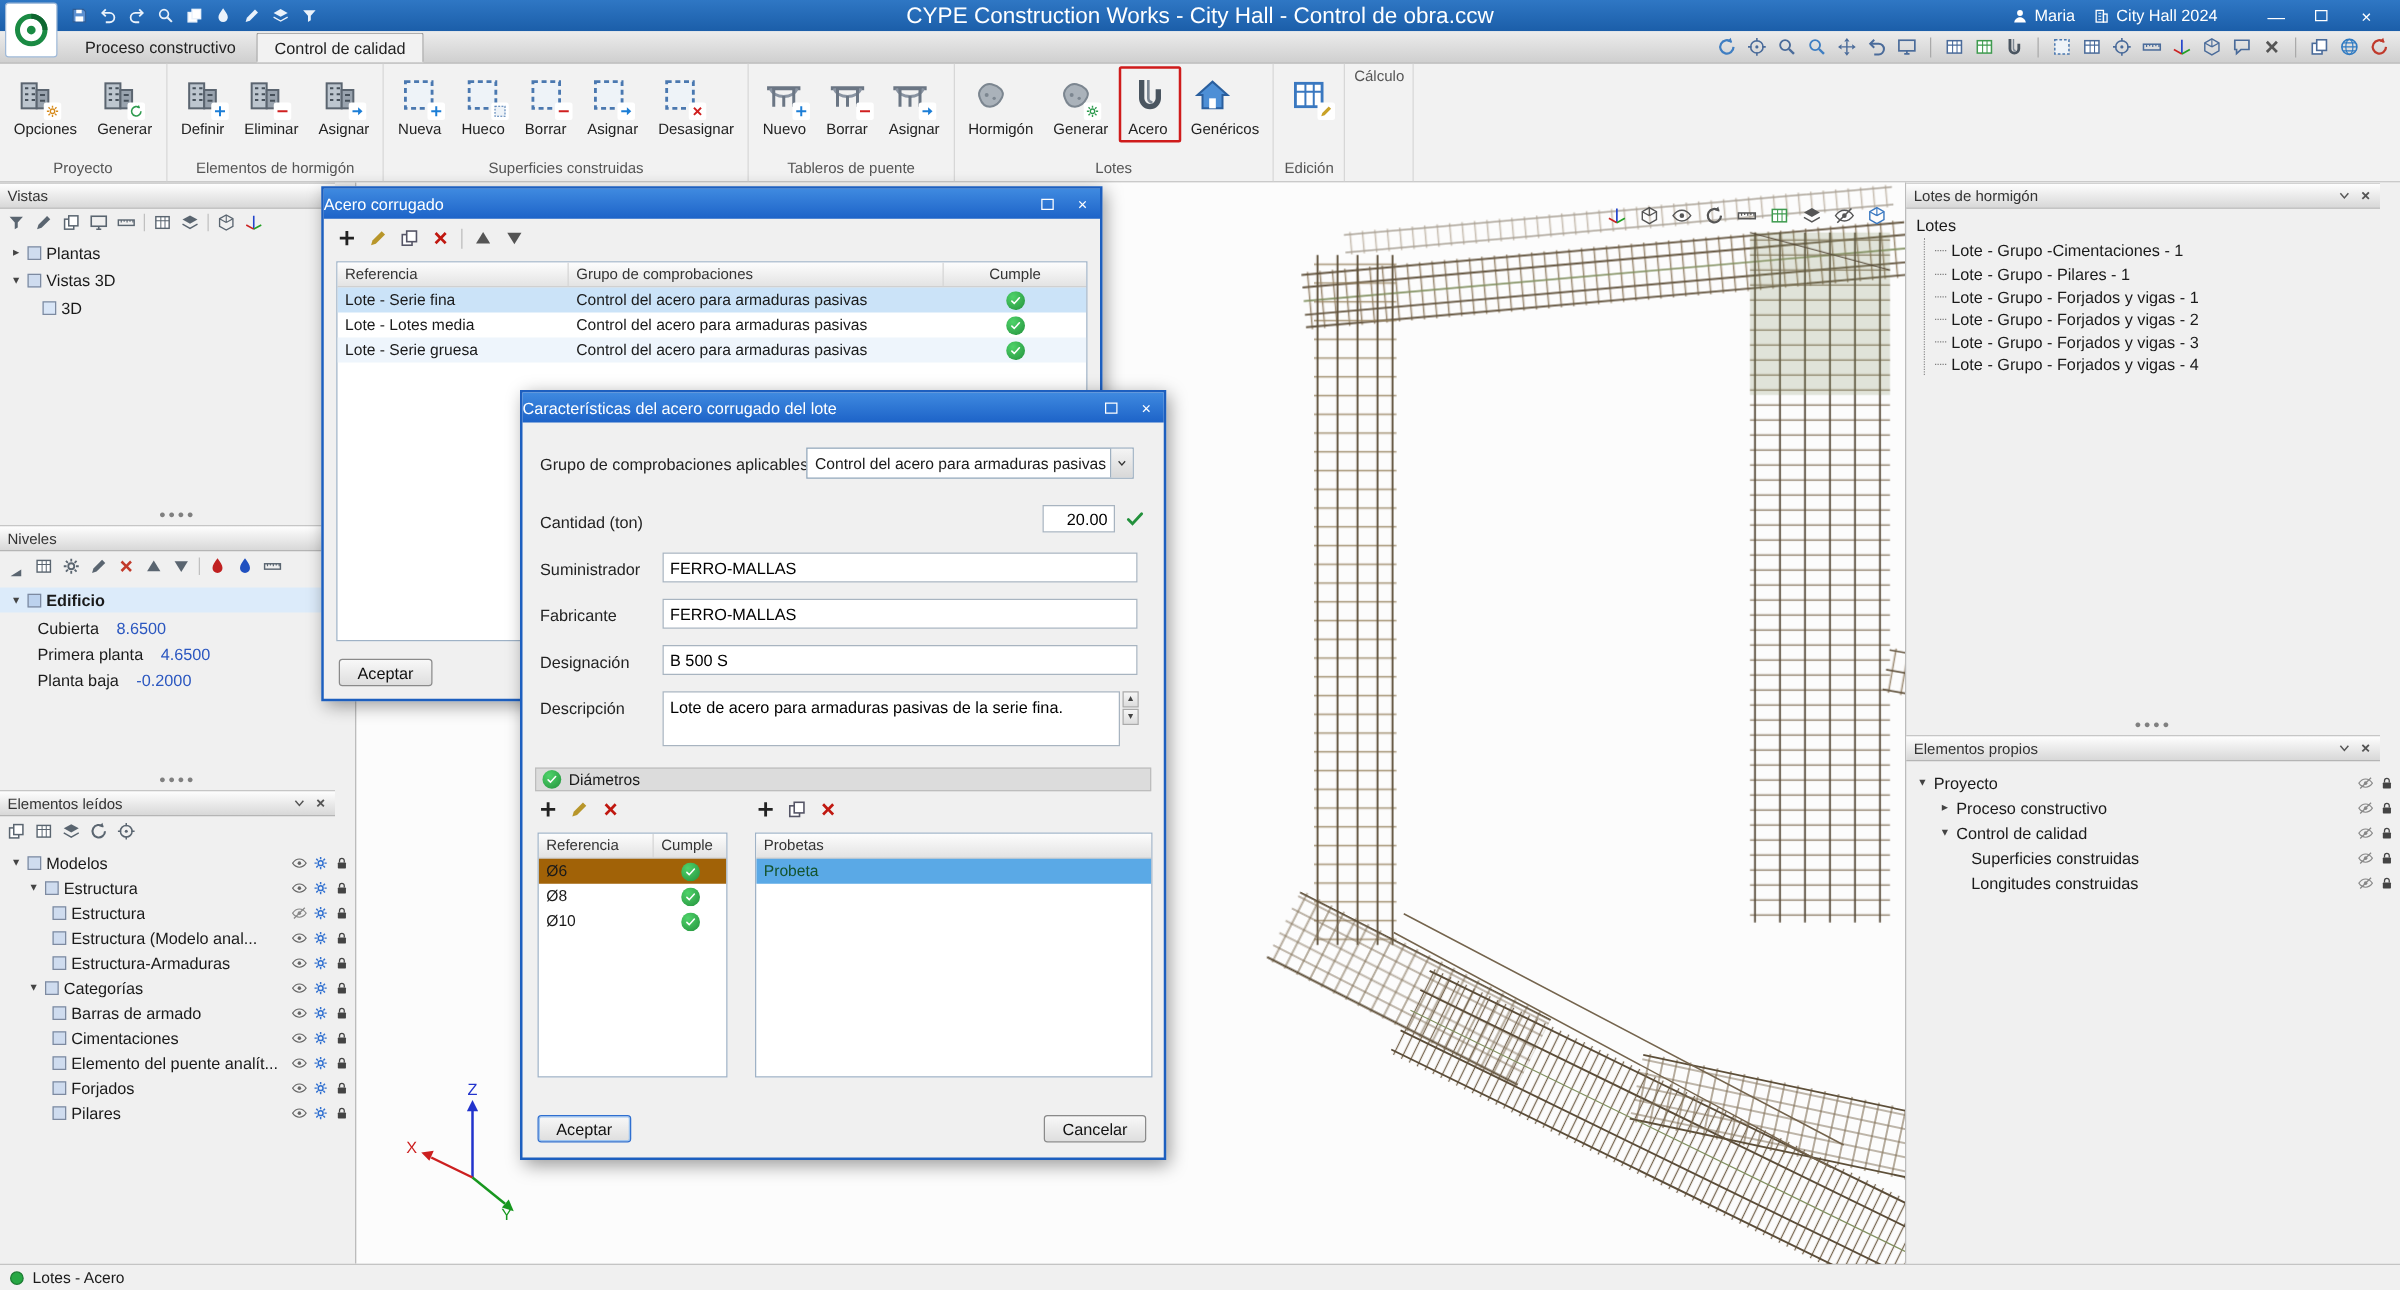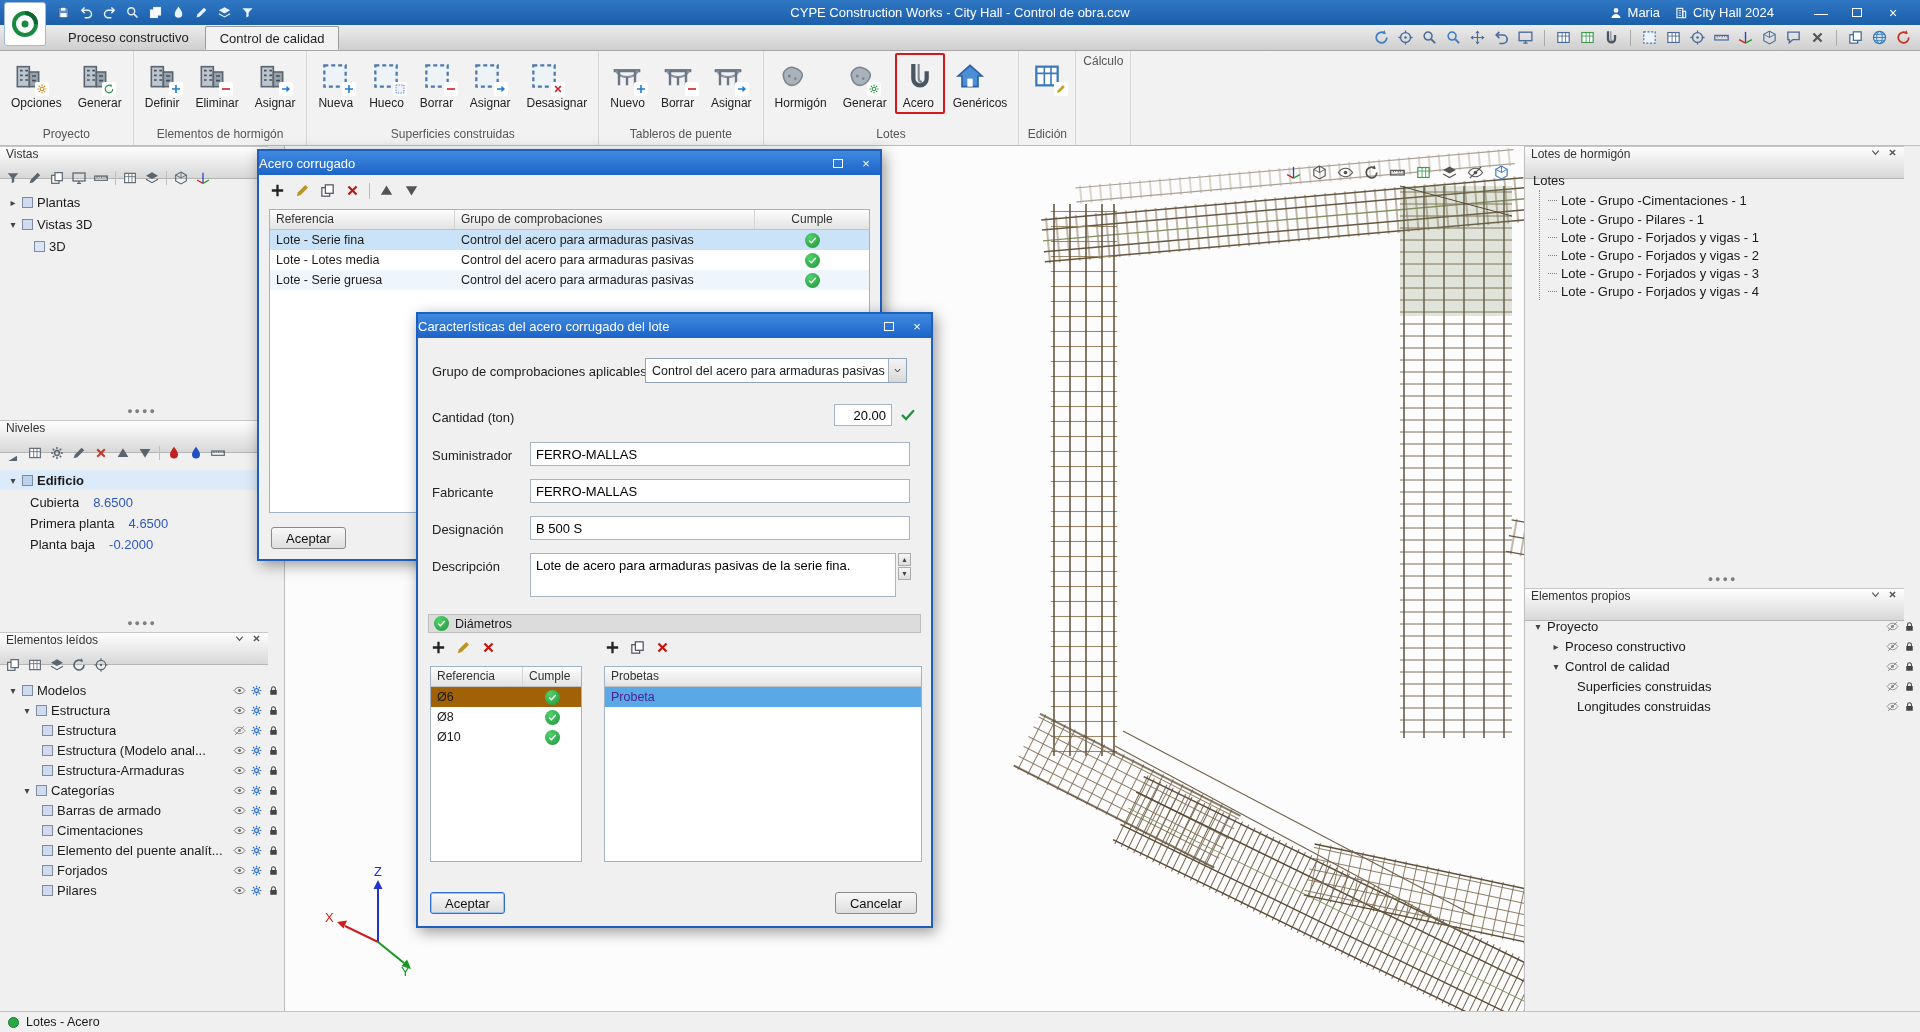--- a/index.html
+++ b/index.html
@@ -4,21 +4,21 @@
 <style>
   *{margin:0;padding:0;box-sizing:border-box}
   html,body{width:1920px;height:1032px;overflow:hidden}
   body{position:relative;font-family:"Liberation Sans",sans-serif;font-size:13px;color:#1a1a1a;background:#f0f0f0}
   svg.ic{display:inline-block;vertical-align:middle;flex:none}
 
   
   #titlebar{position:absolute;left:0;top:0;width:1920px;height:25px;background:linear-gradient(#2f77c4,#1b5ea9);color:#fff;display:flex;align-items:center}
   #qat{display:flex;align-items:center;gap:8px;margin-left:56px}
   #qat svg{width:15px;height:15px;color:#eaf2fb}
-  #win-title{position:absolute;left:0;right:0;text-align:center;font-size:13px;pointer-events:none}
+  #win-title{position:absolute;left:0;right:0;text-align:center;font-size:18px;pointer-events:none}
   #tb-right{margin-left:auto;display:flex;align-items:center;gap:14px;padding-right:10px;z-index:2}
   #tb-right .tbitem{display:flex;align-items:center;gap:5px;font-size:13px}
   #tb-right svg{width:14px;height:14px;color:#fff}
   .winctl{display:flex;gap:2px;margin-left:16px}
   .winctl .wbtn{width:34px;height:22px;display:flex;align-items:center;justify-content:center;font-size:14px;color:#fff}
   .maxbox{width:10px;height:9px;border:1.5px solid #fff}
 
   
   #logo{position:absolute;left:4px;top:2px;width:42px;height:44px;background:#fff;border:1px solid #9fb9d8;border-radius:3px;display:flex;align-items:center;justify-content:center;z-index:5}
 
@@ -42,21 +42,21 @@
   .rlabel{font-size:12px;color:#222;margin-top:3px;white-space:nowrap}
   .gname{text-align:center;font-size:12px;color:#555;padding:1px 4px 4px;white-space:nowrap}
   .rspacer{flex:1;border-right:none}
   .redcirc{width:30px;height:30px;border-radius:50%;background:radial-gradient(circle at 35% 30%,#ef5a4a,#c01810);display:flex;align-items:center;justify-content:center}
   .redcirc svg{width:16px;height:16px;color:#fff}
 
   
   .panel{position:absolute;top:146px;bottom:21px;background:#f0f0f0}
   #leftpanel{left:0;width:285px;border-right:1px solid #bcbcbc}
   #rightpanel{right:0;width:396px;border-left:1px solid #bcbcbc}
-  .phead{position:absolute;left:0;right:16px;height:33px;background:linear-gradient(#fefefe,#d8d8d8);border-top:1px solid #c6c6c6;border-bottom:1px solid #b5b5b5;font-size:12px;color:#333;display:flex;padding:0 6px;gap:6px}
+  .phead{position:absolute;left:0;right:16px;height:21px;background:linear-gradient(#fefefe,#d8d8d8);border-top:1px solid #c6c6c6;border-bottom:1px solid #b5b5b5;font-size:12px;color:#333;display:flex;align-items:center;padding:0 6px;gap:6px}
   .phead .sp{flex:1}
   .phead svg{width:11px;height:11px;color:#555}
   .ptools{position:absolute;left:0;right:0;display:flex;align-items:center;gap:6px;padding:0 5px;height:22px}
   .ptools svg{width:16px;height:16px;color:#5a6570}
   .ptools .sep{width:1px;height:14px;background:#c0c0c0}
   .trow{position:absolute;left:0;right:0;height:20px;display:flex;align-items:center;gap:4px;font-size:13px;padding:0 4px 0 8px}
   .trow .chev{width:10px;font-size:10px;color:#444;text-align:center;flex:none}
   .trow .lbl{white-space:nowrap;overflow:hidden;text-overflow:ellipsis}
   .trow .sp{flex:1}
   .trow svg.mini{width:13px;height:13px;flex:none}
@@ -85,21 +85,21 @@
   .dtools svg{width:17px;height:17px}
   .dtools .sep{width:1px;height:16px;background:#bbb}
   .gridtbl{position:absolute;background:#fff;border:1px solid #9fb2c6;overflow:hidden}
   .ghead{display:flex;height:20px;background:linear-gradient(#fdfdfd,#e3e3e3);border-bottom:1px solid #c2c2c2;font-size:12px;color:#333}
   .ghead>div{padding:2px 6px;border-right:1px solid #d5d5d5;white-space:nowrap}
   .grow{display:flex;height:20px;font-size:12.5px;align-items:center}
   .grow>div{padding:0 6px;white-space:nowrap;overflow:hidden}
   .rowsel{background:#cbe3f8}
   .rowalt{background:#eef5fc}
   .rowgray{background:#a16207}
-  .rowblue{background:#5aa9e6;color:#4c1d95}
+  .rowblue{background:#5aa9e6;color:#14532d}
   .chk{width:15px;height:15px;border-radius:50%;background:radial-gradient(circle at 35% 30%,#4fd36a,#23913c);display:inline-flex;align-items:center;justify-content:center;flex:none}
   .chk svg{width:9px;height:9px;color:#fff}
   .btn{display:inline-flex;align-items:center;justify-content:center;background:linear-gradient(#f8f8f8,#dedede);border:1px solid #8a8a8a;border-radius:3px;font-size:13px;padding:0 14px;height:22px;color:#111}
   .btn.def{border:1px solid #2f6fd0;box-shadow:0 0 0 1px #9cc3ef inset}
   .fld{position:absolute;font-size:13px}
   .fld label{color:#222}
   .tin{border:1px solid #a8b4c0;background:#fff;height:24px;font-size:13px;padding:0 5px;font-family:"Liberation Sans",sans-serif}
   .combo{position:absolute;border:1px solid #8fa4b8;background:#fff;height:25px;display:flex;align-items:center;font-size:12.5px}
   .combo .cv{flex:1;padding:0 6px;white-space:nowrap;overflow:hidden}
   .combo .cb{width:18px;height:100%;background:linear-gradient(#f4f4f4,#d8d8d8);border-left:1px solid #9fb0c0;display:flex;align-items:center;justify-content:center}

